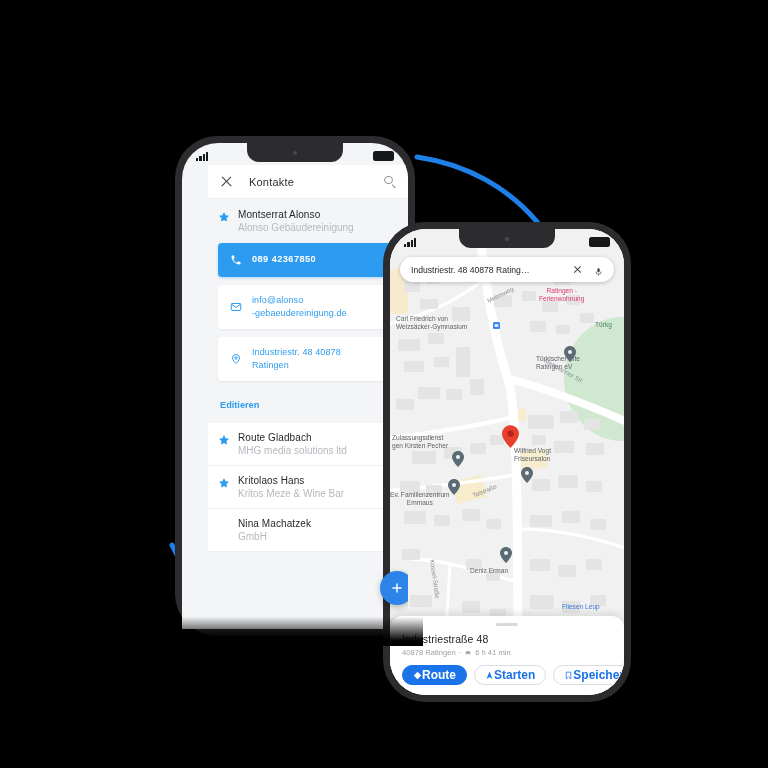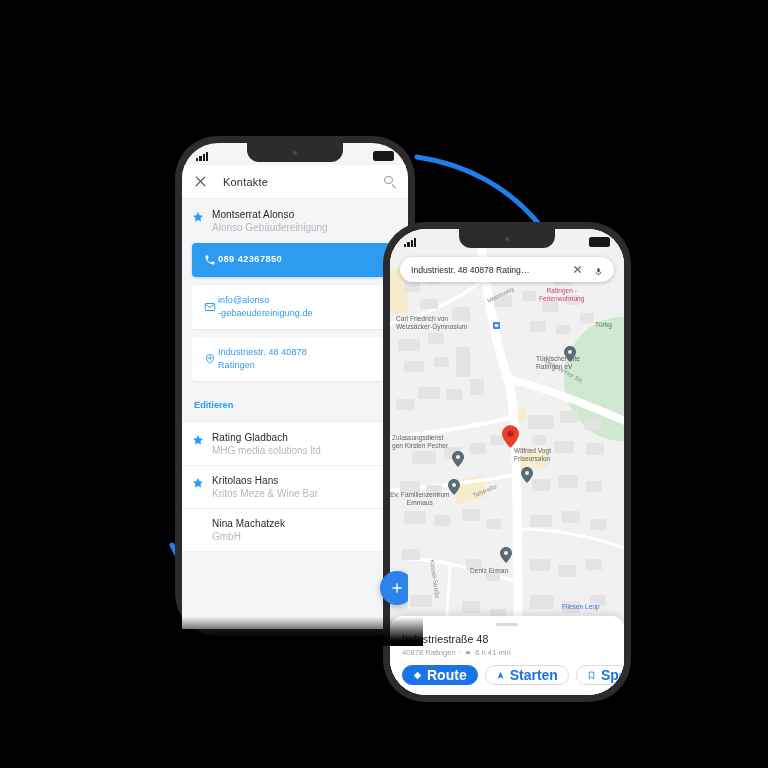--- a/index.html
+++ b/index.html
@@ -43,21 +43,21 @@
     padding: 4px 14px 0 14px;
   }
   .sig { display:flex; align-items:flex-end; gap:1.2px; height:9px; }
   .sig i { display:block; width:2.2px; background:#17181a; border-radius:.5px; }
   .sig i:nth-child(1){height:3px} .sig i:nth-child(2){height:5px}
   .sig i:nth-child(3){height:7px} .sig i:nth-child(4){height:9px}
   .batt { width:21px; height:10px; border-radius:2.5px; background:#17181a; }
 
   
   #phone-contacts { left:175px; top:136px; width:240px; height:500px; }
-  #phone-contacts .phone-screen { background:#f4f5f7; border-bottom-left-radius:0; border-bottom-right-radius:0; }
+  #phone-contacts .phone-screen { background:#f4f5f7; border-bottom-left-radius:0; border-bottom-right-radius:0;padding-left:26px; }
 
   .c-appbar {
     position:relative; z-index:20; margin-top:22px;
     height:34px; background:#ffffff;
     display:flex; align-items:center; padding:0 12px;
     border-bottom:1px solid #ececec;
   }
   .c-appbar .close-x { width:13px; height:13px; position:relative; flex:0 0 auto; }
   .c-appbar .close-x:before, .c-appbar .close-x:after{
     content:''; position:absolute; left:0; top:6px; width:13px; height:1.4px; background:#3c3c3c;
@@ -74,21 +74,21 @@
     background:#f4f5f7; display:flex; align-items:flex-start;
     padding:10px 12px 6px 10px;
   }
   .star { width:12px; height:12px; flex:0 0 auto; margin-top:2px; color:#2d9cf0; }
   .contact-head .txt { margin-left:8px; }
   .c-name { font-size:10px; color:#26282b; font-weight:400; letter-spacing:.1px; }
   .c-org  { font-size:10px; color:#b5b9bd; margin-top:2px; }
 
   .action-list { padding: 4px 10px 0 10px; }
   .action-row {
-    display:flex; align-items:center; gap:2px;
+    display:flex; align-items:center; gap:10px;
     background:#ffffff; border-radius:4px;
     padding:9px 12px; margin-bottom:8px;
     box-shadow:0 1px 2px rgba(25,40,60,.07);
     min-height:34px;
   }
   .action-row.primary { background:#2d9cf0; box-shadow:0 1px 3px rgba(45,156,240,.32); }
   .action-row .ico { width:12px; height:12px; flex:0 0 auto; color:#2d9cf0; display:flex; align-items:center; justify-content:center;}
   .action-row.primary .ico { color:#ffffff; }
   .action-row .lbl { font-size:9px; color:#2d9cf0; font-weight:400; line-height:1.45; letter-spacing:.1px;}
   .action-row.primary .lbl { color:#ffffff; font-weight:700; font-size:9.2px; letter-spacing:.45px;}
@@ -152,23 +152,23 @@
     background:#ffffff; border-top-left-radius:12px; border-top-right-radius:12px;
     padding:7px 12px 10px 12px;
     box-shadow:0 -2px 8px rgba(0,0,0,.12);
   }
   .grabber { width:22px; height:2.6px; border-radius:2px; background:#d7d9dc; margin:0 auto 7px auto; }
   .ic-title { font-size:10.5px; color:#202124; letter-spacing:.1px; }
   .ic-sub { font-size:7.6px; color:#9aa0a6; margin-top:3px; display:flex; align-items:center; gap:3px;}
   .ic-sub .car { width:8px; height:7px; color:#9aa0a6; display:inline-flex; }
   .ic-actions { display:flex; align-items:center; gap:7px; margin-top:8px; }
   .chip {
-    display:flex; align-items:center; gap:5px; height:20px;
+    display:flex; align-items:center; height:20px;
     border:1px solid #dadce0; border-radius:12px; padding:0 10px;
-    font-size:14px; color:#1a73e8; font-weight:700; background:#fff; white-space:nowrap;
+    font-size:12px; color:#1a73e8; font-weight:700; background:#fff; white-space:nowrap;
   }
   .chip.filled { background:#1a73e8; border-color:#1a73e8; color:#ffffff; }
   .chip .ci { width:9px; height:9px; display:inline-flex; align-items:center; justify-content:center; }
 </style>
 </head>
 <body>
 
 <div class="stage">
 
   <svg class="arc-wrap" viewBox="0 0 768 768">
@@ -249,21 +249,21 @@
 
 
         <div class="edit-link">Editieren</div>
 
         <div class="clist">
           <div class="clist-item">
             <svg class="star" viewBox="0 0 24 24" fill="#2d9cf0">
                 <path d="M12 2l3.1 6.3 6.9 1-5 4.9 1.2 6.9L12 17.8 5.8 21.1 7 14.2 2 9.3l6.9-1z"></path>
               </svg>
             <div class="txt">
-              <div class="c-name">Rating Gladbach</div>
+              <div class="c-name">Route Gladbach</div>
               <div class="c-org">MHG media solutions ltd</div>
             </div>
           </div>
           <div class="clist-item">
             <svg class="star" viewBox="0 0 24 24" fill="#2d9cf0">
                 <path d="M12 2l3.1 6.3 6.9 1-5 4.9 1.2 6.9L12 17.8 5.8 21.1 7 14.2 2 9.3l6.9-1z"></path>
               </svg>
             <div class="txt">
               <div class="c-name">Kritolaos Hans</div>
               <div class="c-org">Kritos Meze &amp; Wine Bar</div>

